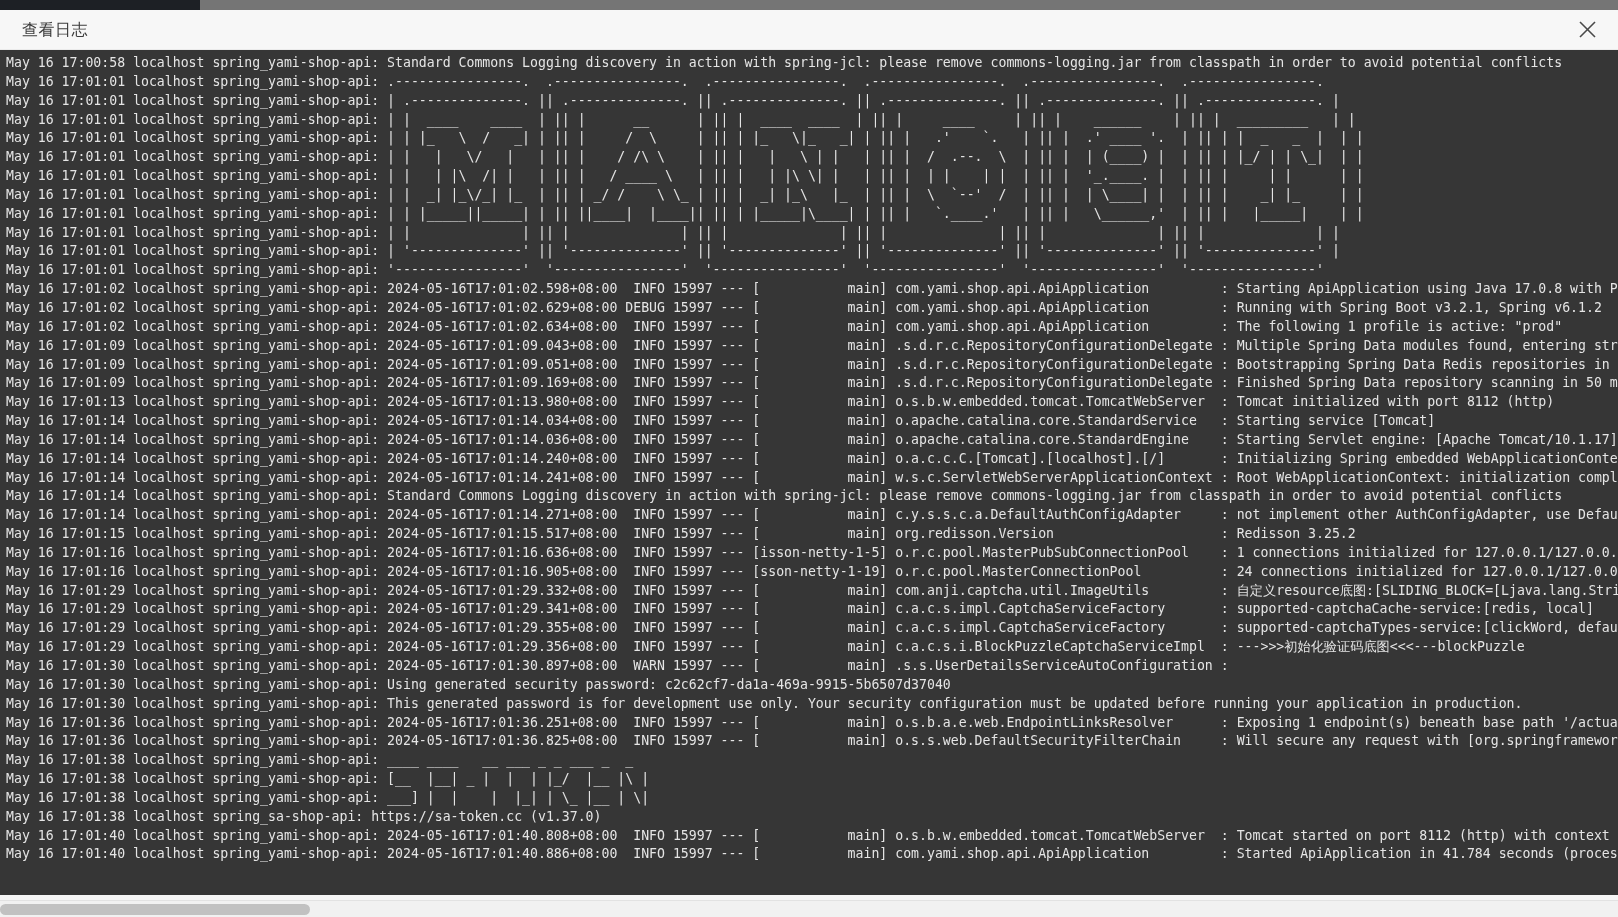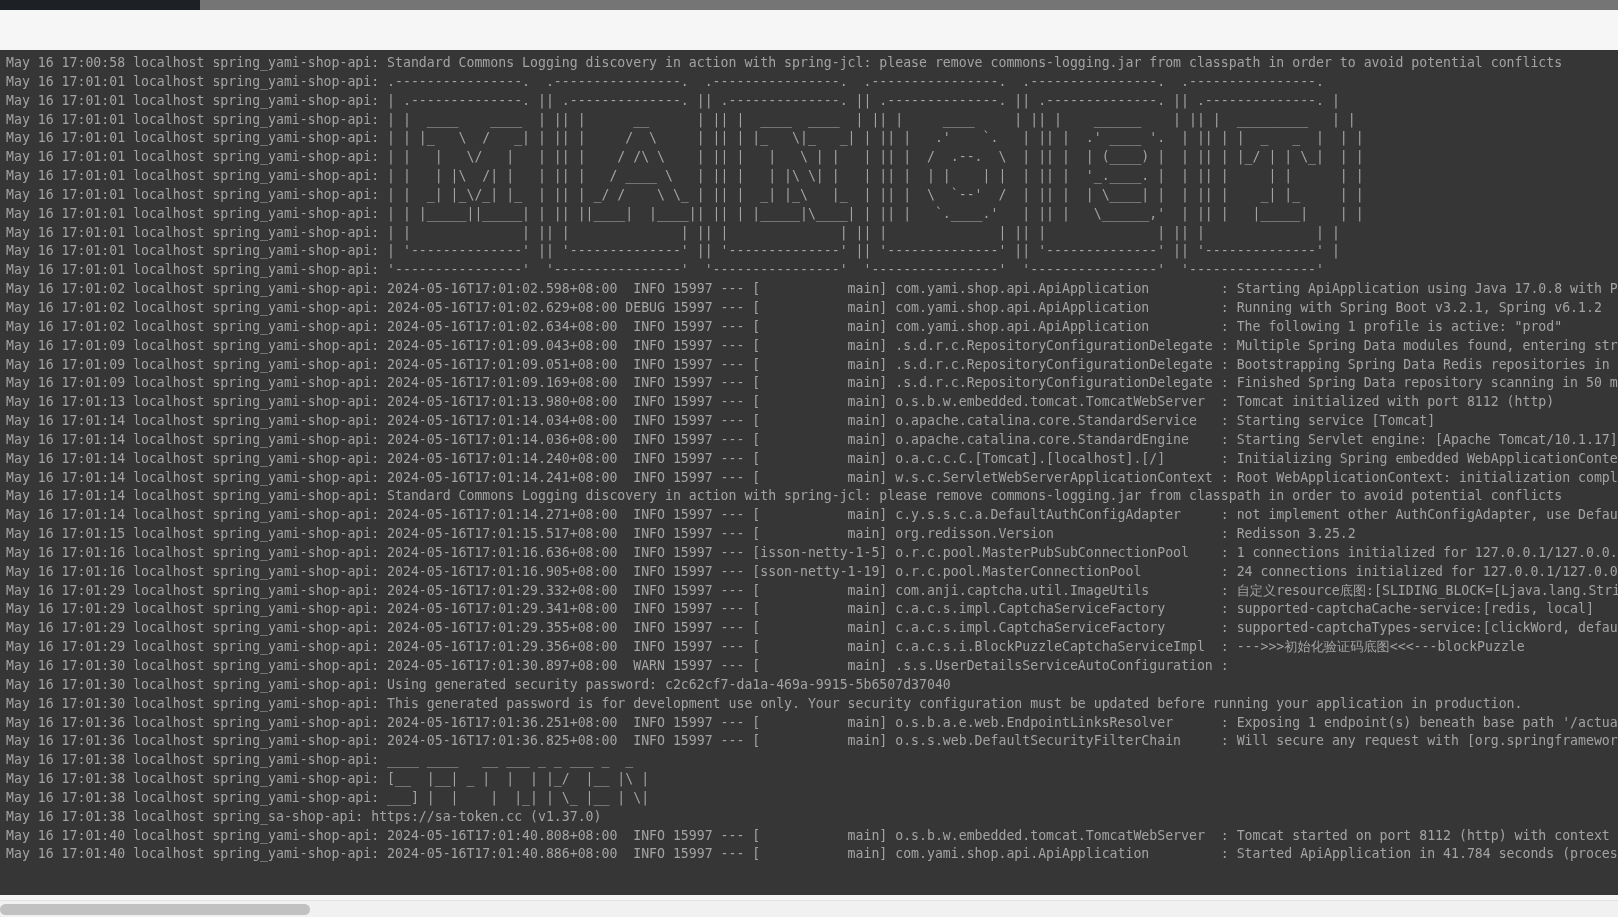--- a/index.html
+++ b/index.html
@@ -75,21 +75,21 @@
     width: 1618px;
     height: 845px;
     background: #363636;
     overflow: hidden;
     padding: 4px 0 0 0;
   }
   .log-lines {
     font-family: "DejaVu Sans Mono", "Liberation Mono", monospace;
     font-size: 13.2px;
     line-height: 18.85px;
-    color: #a3a3a3;
+    color: #e5e5e5;
     white-space: pre;
     padding-left: 6px;
     letter-spacing: 0px;
   }
   .log-line {
     white-space: pre;
     height: 18.85px;
   }
 
   
@@ -113,20 +113,31 @@
 </head>
 <body>
 
 <div id="app">
 
   <div class="topbars">
     <div class="topbar-dark"></div>
     <div class="topbar-gray"></div>
   </div>
 
+  <div class="dialog-header">
+    <div class="dialog-title">查看日志</div>
+    <div class="close-btn">
+      <span>
+        <svg width="19" height="19" viewBox="0 0 19 19" aria-hidden="true">
+          <line x1="2" y1="2" x2="17" y2="17" stroke="#4a4a4a" stroke-width="1.6"></line>
+          <line x1="17" y1="2" x2="2" y2="17" stroke="#4a4a4a" stroke-width="1.6"></line>
+        </svg>
+      </span>
+    </div>
+  </div>
 
   <div class="log-console">
     <div class="log-lines" id="log-lines"><div class="log-line">May 16 17:00:58 localhost spring_yami-shop-api: Standard Commons Logging discovery in action with spring-jcl: please remove commons-logging.jar from classpath in order to avoid potential conflicts</div><div class="log-line">May 16 17:01:01 localhost spring_yami-shop-api: .----------------.  .----------------.  .----------------.  .----------------.  .----------------.  .----------------.</div><div class="log-line">May 16 17:01:01 localhost spring_yami-shop-api: | .--------------. || .--------------. || .--------------. || .--------------. || .--------------. || .--------------. |</div><div class="log-line">May 16 17:01:01 localhost spring_yami-shop-api: | |  ____    ____  | || |      __      | || |  ____  ____  | || |     ____     | || |    ______    | || |  _________   | |</div><div class="log-line">May 16 17:01:01 localhost spring_yami-shop-api: | | |_   \  /   _| | || |     /  \     | || | |_   \|_   _| | || |   .'    `.   | || |  .' ____ '.  | || | |  _   _  |  | |</div><div class="log-line">May 16 17:01:01 localhost spring_yami-shop-api: | |   |   \/   |   | || |    / /\ \    | || |   |   \ | |   | || |  /  .--.  \  | || |  | (____) |  | || | |_/ | | \_|  | |</div><div class="log-line">May 16 17:01:01 localhost spring_yami-shop-api: | |   | |\  /| |   | || |   / ____ \   | || |   | |\ \| |   | || |  | |    | |  | || |  '_.____. |  | || |     | |      | |</div><div class="log-line">May 16 17:01:01 localhost spring_yami-shop-api: | |  _| |_\/_| |_  | || | _/ /    \ \_ | || |  _| |_\   |_  | || |  \  `--'  /  | || |  | \____| |  | || |    _| |_     | |</div><div class="log-line">May 16 17:01:01 localhost spring_yami-shop-api: | | |_____||_____| | || ||____|  |____|| || | |_____|\____| | || |   `.____.'   | || |   \______,'  | || |   |_____|    | |</div><div class="log-line">May 16 17:01:01 localhost spring_yami-shop-api: | |              | || |              | || |              | || |              | || |              | || |              | |</div><div class="log-line">May 16 17:01:01 localhost spring_yami-shop-api: | '--------------' || '--------------' || '--------------' || '--------------' || '--------------' || '--------------' |</div><div class="log-line">May 16 17:01:01 localhost spring_yami-shop-api: '----------------'  '----------------'  '----------------'  '----------------'  '----------------'  '----------------'</div><div class="log-line">May 16 17:01:02 localhost spring_yami-shop-api: 2024-05-16T17:01:02.598+08:00  INFO 15997 --- [           main] com.yami.shop.api.ApiApplication         : Starting ApiApplication using Java 17.0.8 with PID 15997 (/www/java</div><div class="log-line">May 16 17:01:02 localhost spring_yami-shop-api: 2024-05-16T17:01:02.629+08:00 DEBUG 15997 --- [           main] com.yami.shop.api.ApiApplication         : Running with Spring Boot v3.2.1, Spring v6.1.2</div><div class="log-line">May 16 17:01:02 localhost spring_yami-shop-api: 2024-05-16T17:01:02.634+08:00  INFO 15997 --- [           main] com.yami.shop.api.ApiApplication         : The following 1 profile is active: "prod"</div><div class="log-line">May 16 17:01:09 localhost spring_yami-shop-api: 2024-05-16T17:01:09.043+08:00  INFO 15997 --- [           main] .s.d.r.c.RepositoryConfigurationDelegate : Multiple Spring Data modules found, entering strict repository con</div><div class="log-line">May 16 17:01:09 localhost spring_yami-shop-api: 2024-05-16T17:01:09.051+08:00  INFO 15997 --- [           main] .s.d.r.c.RepositoryConfigurationDelegate : Bootstrapping Spring Data Redis repositories in DEFAULT mode.</div><div class="log-line">May 16 17:01:09 localhost spring_yami-shop-api: 2024-05-16T17:01:09.169+08:00  INFO 15997 --- [           main] .s.d.r.c.RepositoryConfigurationDelegate : Finished Spring Data repository scanning in 50 ms. Found 0 Redis re</div><div class="log-line">May 16 17:01:13 localhost spring_yami-shop-api: 2024-05-16T17:01:13.980+08:00  INFO 15997 --- [           main] o.s.b.w.embedded.tomcat.TomcatWebServer  : Tomcat initialized with port 8112 (http)</div><div class="log-line">May 16 17:01:14 localhost spring_yami-shop-api: 2024-05-16T17:01:14.034+08:00  INFO 15997 --- [           main] o.apache.catalina.core.StandardService   : Starting service [Tomcat]</div><div class="log-line">May 16 17:01:14 localhost spring_yami-shop-api: 2024-05-16T17:01:14.036+08:00  INFO 15997 --- [           main] o.apache.catalina.core.StandardEngine    : Starting Servlet engine: [Apache Tomcat/10.1.17]</div><div class="log-line">May 16 17:01:14 localhost spring_yami-shop-api: 2024-05-16T17:01:14.240+08:00  INFO 15997 --- [           main] o.a.c.c.C.[Tomcat].[localhost].[/]       : Initializing Spring embedded WebApplicationContext</div><div class="log-line">May 16 17:01:14 localhost spring_yami-shop-api: 2024-05-16T17:01:14.241+08:00  INFO 15997 --- [           main] w.s.c.ServletWebServerApplicationContext : Root WebApplicationContext: initialization completed in 11341 ms</div><div class="log-line">May 16 17:01:14 localhost spring_yami-shop-api: Standard Commons Logging discovery in action with spring-jcl: please remove commons-logging.jar from classpath in order to avoid potential conflicts</div><div class="log-line">May 16 17:01:14 localhost spring_yami-shop-api: 2024-05-16T17:01:14.271+08:00  INFO 15997 --- [           main] c.y.s.s.c.a.DefaultAuthConfigAdapter     : not implement other AuthConfigAdapter, use DefaultAuthConfigAdapter</div><div class="log-line">May 16 17:01:15 localhost spring_yami-shop-api: 2024-05-16T17:01:15.517+08:00  INFO 15997 --- [           main] org.redisson.Version                     : Redisson 3.25.2</div><div class="log-line">May 16 17:01:16 localhost spring_yami-shop-api: 2024-05-16T17:01:16.636+08:00  INFO 15997 --- [isson-netty-1-5] o.r.c.pool.MasterPubSubConnectionPool    : 1 connections initialized for 127.0.0.1/127.0.0.1:6379</div><div class="log-line">May 16 17:01:16 localhost spring_yami-shop-api: 2024-05-16T17:01:16.905+08:00  INFO 15997 --- [sson-netty-1-19] o.r.c.pool.MasterConnectionPool          : 24 connections initialized for 127.0.0.1/127.0.0.1:6379</div><div class="log-line">May 16 17:01:29 localhost spring_yami-shop-api: 2024-05-16T17:01:29.332+08:00  INFO 15997 --- [           main] com.anji.captcha.util.ImageUtils         : 自定义resource底图:[SLIDING_BLOCK=[Ljava.lang.String;@5de32e00, ORI</div><div class="log-line">May 16 17:01:29 localhost spring_yami-shop-api: 2024-05-16T17:01:29.341+08:00  INFO 15997 --- [           main] c.a.c.s.impl.CaptchaServiceFactory       : supported-captchaCache-service:[redis, local]</div><div class="log-line">May 16 17:01:29 localhost spring_yami-shop-api: 2024-05-16T17:01:29.355+08:00  INFO 15997 --- [           main] c.a.c.s.impl.CaptchaServiceFactory       : supported-captchaTypes-service:[clickWord, default, blockPuzzle]</div><div class="log-line">May 16 17:01:29 localhost spring_yami-shop-api: 2024-05-16T17:01:29.356+08:00  INFO 15997 --- [           main] c.a.c.s.i.BlockPuzzleCaptchaServiceImpl  : ---&gt;&gt;&gt;初始化验证码底图&lt;&lt;&lt;---blockPuzzle</div><div class="log-line">May 16 17:01:30 localhost spring_yami-shop-api: 2024-05-16T17:01:30.897+08:00  WARN 15997 --- [           main] .s.s.UserDetailsServiceAutoConfiguration :</div><div class="log-line">May 16 17:01:30 localhost spring_yami-shop-api: Using generated security password: c2c62cf7-da1a-469a-9915-5b6507d37040</div><div class="log-line">May 16 17:01:30 localhost spring_yami-shop-api: This generated password is for development use only. Your security configuration must be updated before running your application in production.</div><div class="log-line">May 16 17:01:36 localhost spring_yami-shop-api: 2024-05-16T17:01:36.251+08:00  INFO 15997 --- [           main] o.s.b.a.e.web.EndpointLinksResolver      : Exposing 1 endpoint(s) beneath base path '/actuator'</div><div class="log-line">May 16 17:01:36 localhost spring_yami-shop-api: 2024-05-16T17:01:36.825+08:00  INFO 15997 --- [           main] o.s.s.web.DefaultSecurityFilterChain     : Will secure any request with [org.springframework.security.web.ses</div><div class="log-line">May 16 17:01:38 localhost spring_yami-shop-api: ____ ____   __ ___ _ _ ___ _  _</div><div class="log-line">May 16 17:01:38 localhost spring_yami-shop-api: [__  |__| _ |  |  | |_/  |__ |\ |</div><div class="log-line">May 16 17:01:38 localhost spring_yami-shop-api: ___] |  |    |  |_| | \_ |__ | \|</div><div class="log-line">May 16 17:01:38 localhost spring_sa-shop-api: https://sa-token.cc (v1.37.0)</div><div class="log-line">May 16 17:01:40 localhost spring_yami-shop-api: 2024-05-16T17:01:40.808+08:00  INFO 15997 --- [           main] o.s.b.w.embedded.tomcat.TomcatWebServer  : Tomcat started on port 8112 (http) with context path ''</div><div class="log-line">May 16 17:01:40 localhost spring_yami-shop-api: 2024-05-16T17:01:40.886+08:00  INFO 15997 --- [           main] com.yami.shop.api.ApiApplication         : Started ApiApplication in 41.784 seconds (process running for 44.18</div></div>
   </div>
 
   <div class="hscroll-track">
     <div class="hscroll-thumb" id="hthumb" style="width: 310px;"></div>
   </div>
 
 </div>

